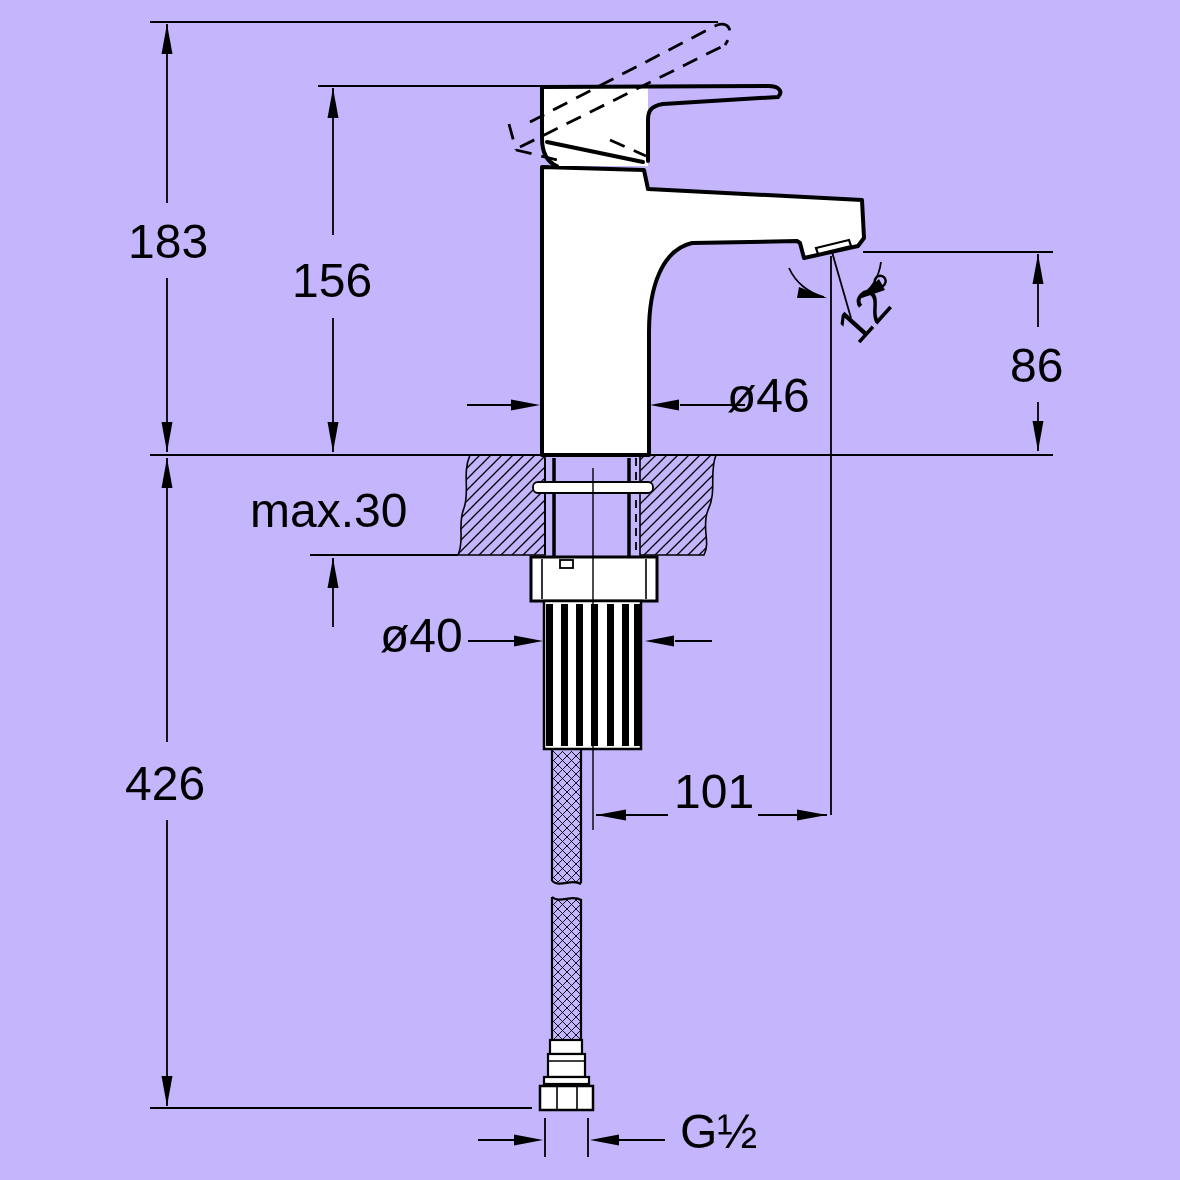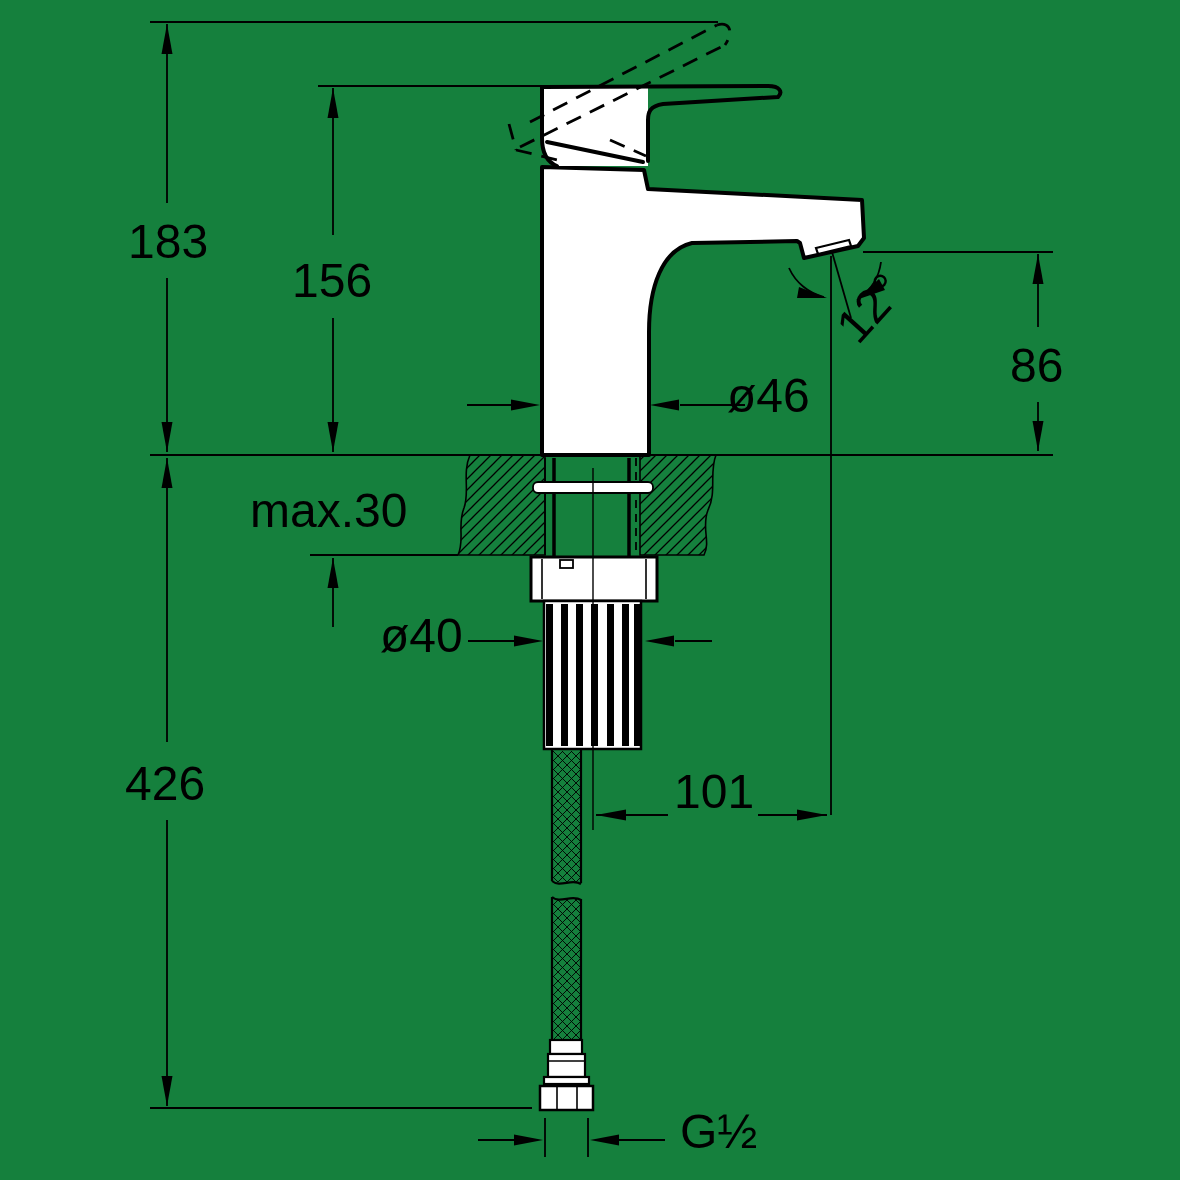--- a/index.html
+++ b/index.html
@@ -1,16 +1,16 @@
 <!DOCTYPE html>
 <html><head>
 <meta charset="utf-8">
 <style>
   html,body{margin:0;padding:0;background:#ffffff;}
-  #stage{position:relative;width:1180px;height:1180px;background:#15803d;overflow:hidden;}
+  #stage{position:relative;width:1180px;height:1180px;background:#c4b5fd;overflow:hidden;}
   svg text{font-family:"Liberation Sans", sans-serif;font-size:48px;fill:#000;}
 </style>
 </head>
 <body>
 
 <div id="stage">
 <svg width="1180" height="1180" viewBox="0 0 1180 1180">
   <defs>
     <pattern id="hatch" width="11" height="11" patternUnits="userSpaceOnUse">
       <path d="M0 11 L11 0 M-1.5 1.5 L1.5 -1.5 M9.5 12.5 L12.5 9.5" stroke="#000" stroke-width="1.3" fill="none"></path>

